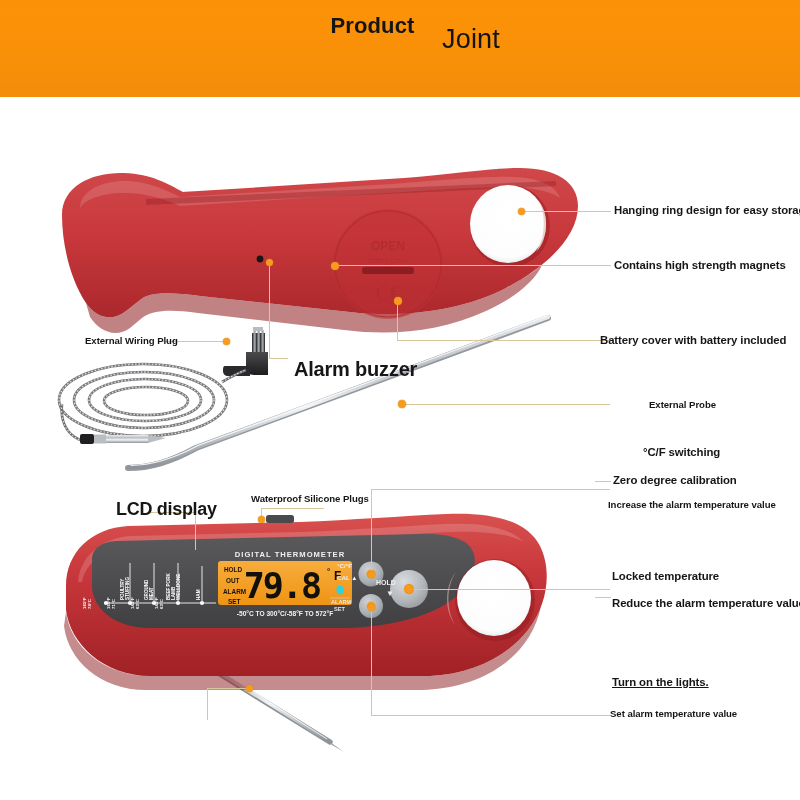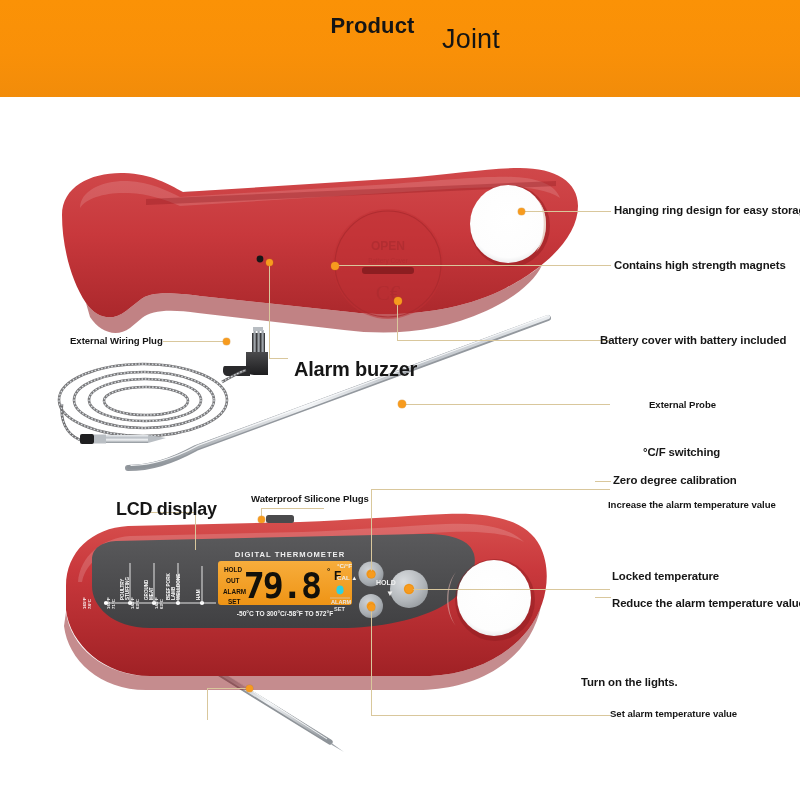--- a/index.html
+++ b/index.html
@@ -372,22 +372,22 @@
 
   <div class="lab md" style="left:614px;top:204px;">Hanging ring design for easy storage</div>
   <div class="lab md" style="left:614px;top:259px;">Contains high strength magnets</div>
   <div class="lab md" style="left:600px;top:334px;">Battery cover with battery included</div>
   <div class="lab sm" style="left:649px;top:399px;">External Probe</div>
   <div class="lab md" style="left:606px;top:446px;margin-left:37px;">°C/F switching</div>
   <div class="lab md" style="left:613px;top:474px;">Zero degree calibration</div>
   <div class="lab sm" style="left:608px;top:499px;">Increase the alarm temperature value</div>
   <div class="lab md" style="left:612px;top:570px;">Locked temperature</div>
   <div class="lab md" style="left:612px;top:597px;">Reduce the alarm temperature value</div>
-  <div class="lab md" style="left:581px;top:676px;">Turn on the lights.</div>
+  <div class="lab md" style="left:612px;top:676px;text-decoration:underline;">Turn on the lights.</div>
   <div class="lab sm" style="left:610px;top:708px;">Set alarm temperature value</div>
 
-  <div class="lab sm" style="left:70px;top:335px;">External Wiring Plug</div>
+  <div class="lab sm" style="left:85px;top:335px;">External Wiring Plug</div>
   <div class="lab lg" style="left:294px;top:358px;">Alarm buzzer</div>
   <div class="lab xl" style="left:70px;top:499px;">LCD display</div>
   <div class="lab sm" style="left:251px;top:493px;">Waterproof Silicone Plugs</div>
 
 
 </div>
 
 </body></html>

